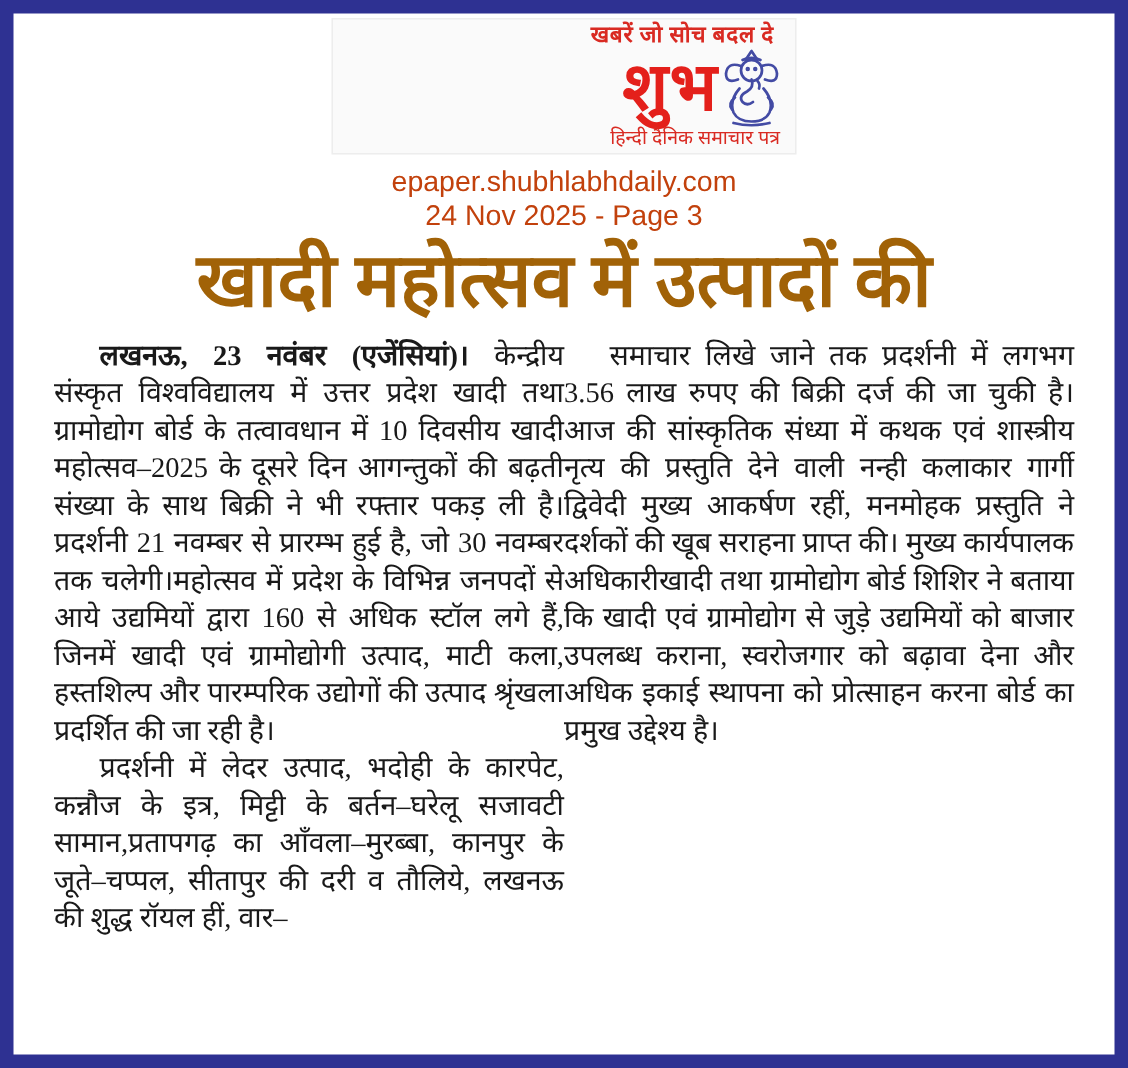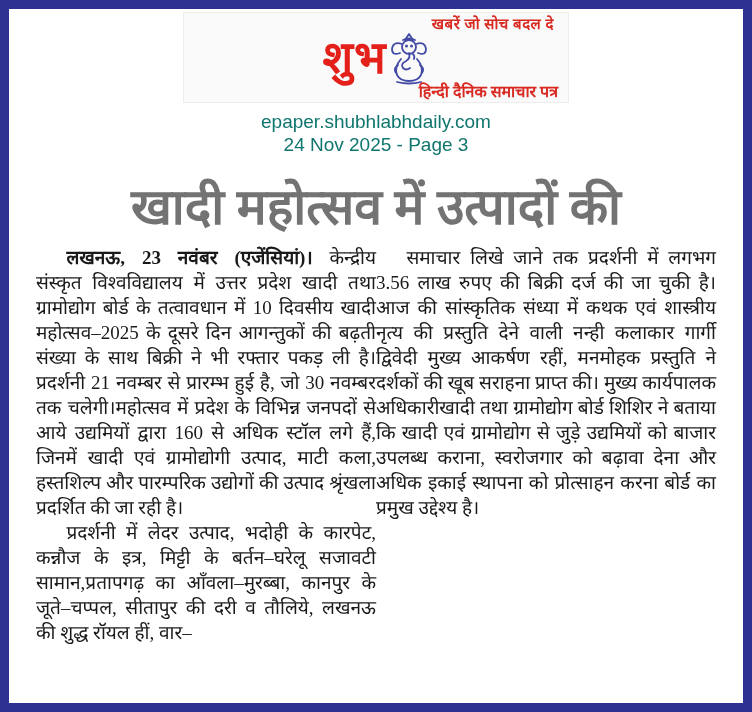--- a/index.html
+++ b/index.html
@@ -7,78 +7,78 @@
       width: 752px;
       height: 712px;
       box-sizing: border-box;
       border: 9px solid #2e3192;
       background: #ffffff;
       font-family: "Liberation Serif", serif;
       overflow: hidden;
     }
     
     .masthead {
-      width: 386px;
+      width: 310px;
       margin: 3px auto 4px;
       background: #fafafa;
       border: 1px solid #ededed;
       box-sizing: border-box;
       padding: 3px 8px 3px;
     }
     .tagline {
       color: #d92a22;
       font-weight: bold;
       font-size: 15px;
       line-height: 17px;
       text-align: right;
       padding-right: 6px;
       letter-spacing: 0.5px;
     }
     .logo-row {
       display: flex;
       align-items: center;
-      justify-content: center;
+      justify-content: flex-end;
       gap: 1px;
       margin-top: -2px;
     }
     .logo-word {
       color: #e4201b;
       font-size: 45px;
       font-weight: bold;
       line-height: 52px;
       letter-spacing: 1px;
     }
     .ganesh-wrap { width: 42px; height: 54px; flex: 0 0 auto; }
     .ganesh-wrap svg { width: 42px; height: 54px; display: block; }
     .subtitle {
       color: #d92a22;
-      font-weight: bold;
-      font-size: 16px;
+      font-weight: normal;
+      font-size: 13px;
       line-height: 15px;
       text-align: right;
       padding-right: 2px;
       margin-top: -1px;
     }
     
     .site-info {
       text-align: center;
       font-family: "Liberation Sans", sans-serif;
-      color: #0f766e;
+      color: #c2410c;
       font-size: 19px;
       line-height: 23px;
       margin-top: 7px;
     }
     
     .headline {
       text-align: center;
       font-weight: bold;
       font-size: 50px;
       line-height: 58px;
-      color: #737373;
-      margin-top: 22px;
+      color: #a16207;
+      margin-top: 2px;
     }
     
     .body-columns {
       display: flex;
       padding: 9px 27px 0;
     }
     .col {
       flex: 1 1 0;
       font-size: 19px;
       line-height: 25px;

